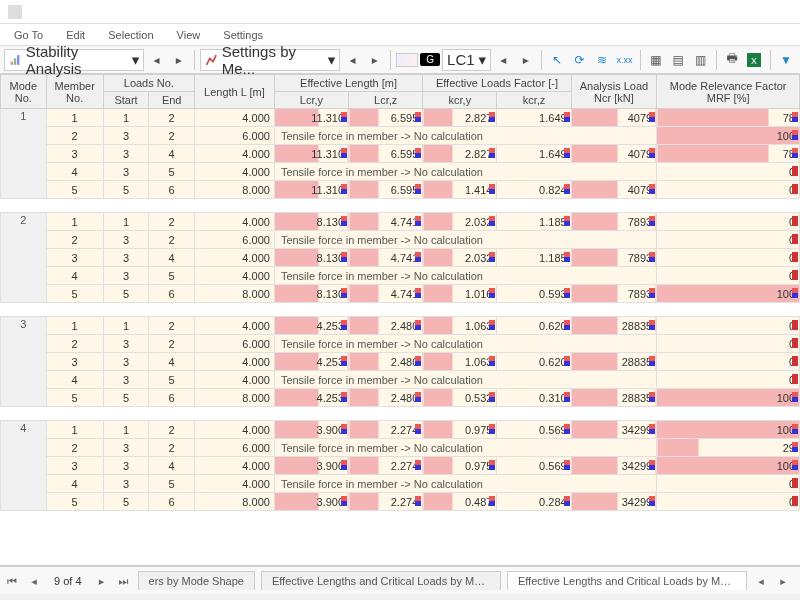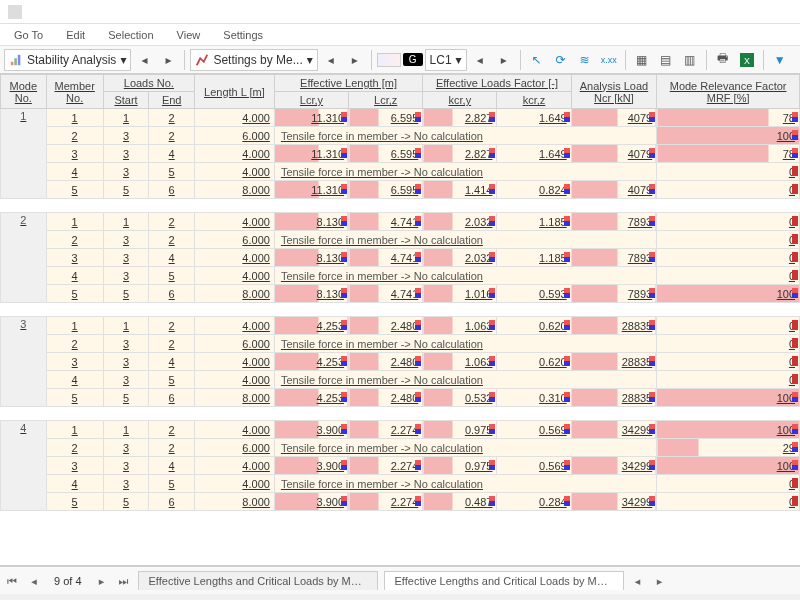--- a/index.html
+++ b/index.html
@@ -3,25 +3,25 @@
 <meta charset="utf-8">
 <style>
 * { box-sizing: border-box; margin: 0; padding: 0; }
 body { font-family: "Segoe UI", Tahoma, sans-serif; font-size: 11px; background: #f0f0f0; width: 800px; height: 600px; overflow: hidden; color: #333; }
 .titlebar { background: #fff; height: 24px; line-height: 24px; padding: 0 8px; color: #888; display: flex; justify-content: space-between; border-bottom: 1px solid #e0e0e0; }
 .titlebar .close { width: 14px; height: 14px; background: #ddd; margin-top: 5px; }
 .menubar { background: #fff; height: 22px; line-height: 22px; padding: 0 4px; border-bottom: 1px solid #e0e0e0; }
 .menubar span { display: inline-block; padding: 0 10px; color: #555; cursor: default; }
 .toolbar { background: #f8f8f8; height: 28px; display: flex; align-items: center; padding: 0 4px; border-bottom: 1px solid #d0d0d0; gap: 2px; }
 .tool-btn { width: 22px; height: 22px; border: 1px solid transparent; display: flex; align-items: center; justify-content: center; font-size: 12px; color: #555; background: #f8f8f8; }
-.tool-combo { height: 22px; border: 1px solid #ccc; background: #fff; padding: 0 4px; display: flex; align-items: center; gap: 4px; font-size: 12px; }
+.tool-combo { height: 22px; border: 1px solid #ccc; background: #fff; padding: 0 4px; display: flex; align-items: center; gap: 4px; font-size: 15px; }
 .tool-sep { width: 1px; height: 20px; background: #ccc; margin: 0 3px; }
 .black-pill { background: #000; color: #fff; padding: 1px 6px; font-size: 10px; border-radius: 2px; }
 .grid-wrap { height: 492px; overflow-y: auto; background: #fff; border-bottom: 1px solid #ccc; }
-table { border-collapse: collapse; width: 100%; table-layout: fixed; text-decoration: underline; }
+table { border-collapse: collapse; width: 100%; table-layout: fixed; }
 th { background: #f0f0f0; border: 1px solid #d0d0d0; padding: 2px 4px; font-weight: normal; color: #444; font-size: 11px; }
 td { border: 1px solid #e0e0e0; padding: 1px 4px; font-size: 11px; text-align: right; height: 18px; position: relative; }
 td.c { text-align: center; }
 td.mode-col { background: #f0f0f0; vertical-align: top; text-align: center; font-weight: normal; color: #555; }
 td.pale { background: #fff8e8; }
 td.pink { background: linear-gradient(to right, #f5b5b5 var(--bar,50%), #fff8e8 var(--bar,50%)); }
 td.tensile { background: #fff8e8; text-align: left; color: #555; padding-left: 6px; }
 .marker { position: absolute; right: 1px; top: 3px; width: 6px; height: 10px; }
 .marker.bl { background: linear-gradient(#e55 50%, #33d 50%); }
 .marker.rd { background: #c33; }
@@ -359,17 +359,18 @@
       </tbody>
 </table>
 </div>
 
 <div class="footer">
   <div class="nav-btn">⏮</div>
   <div class="nav-btn">◂</div>
   <span style="padding:0 6px">9 of 4</span>
   <div class="nav-btn">▸</div>
   <div class="nav-btn">⏭</div>
+  <div class="tab">ers by Mode Shape</div>
   <div class="tab">Effective Lengths and Critical Loads by Member</div>
   <div class="tab active">Effective Lengths and Critical Loads by Mode Shape</div>
   <div class="nav-btn">◂</div>
   <div class="nav-btn">▸</div>
 </div>
 
 </body></html>

